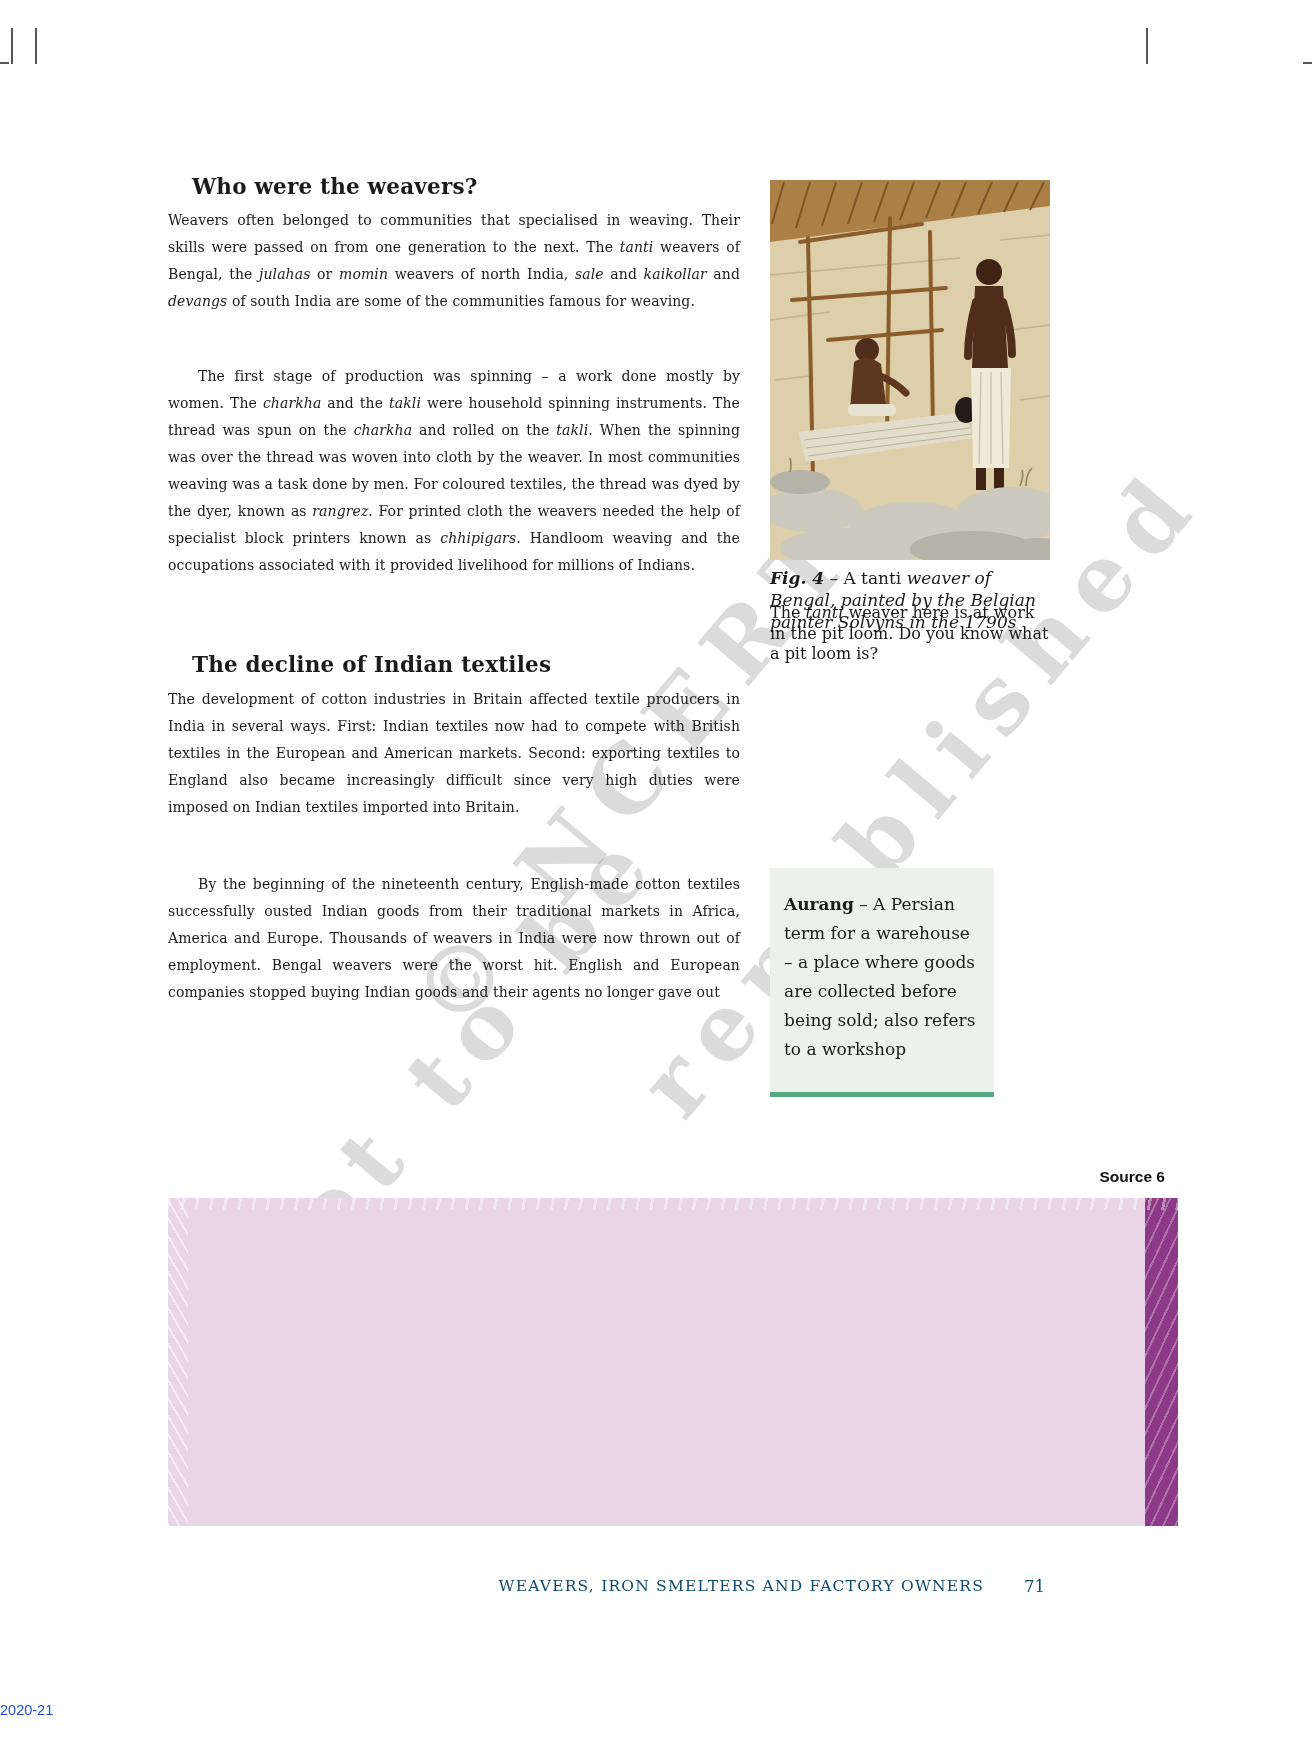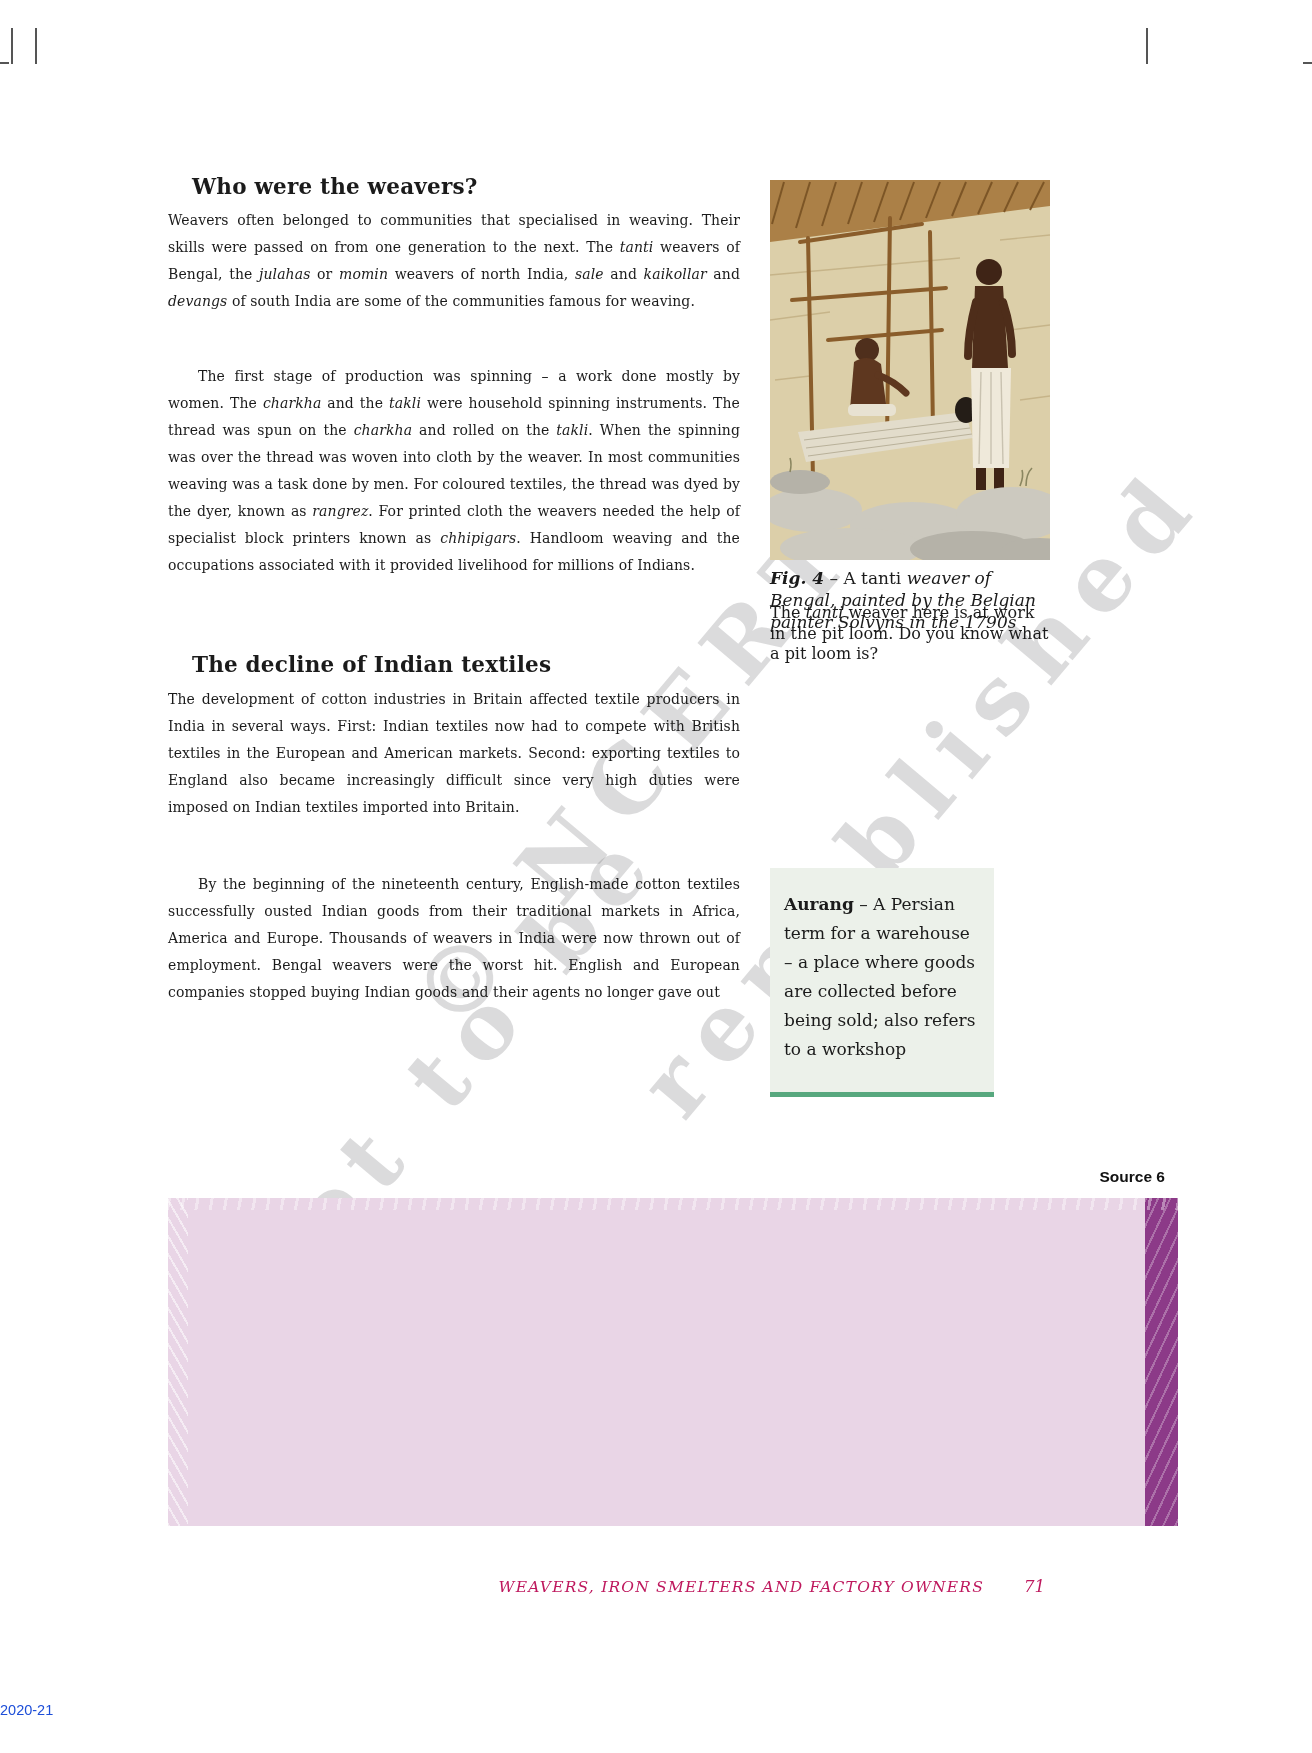--- a/index.html
+++ b/index.html
@@ -42,22 +42,22 @@
                 font-family:"Liberation Serif",serif;color:#241a29;}
   .srcrule{height:0;border-top:1.6px solid #2a2230;margin:0;}
   .srctitle{font-size:27px;margin:7px 0 9px 0;letter-spacing:.4px;}
   .srcintro{position:absolute;left:186px;top:1301px;width:862px;
             font-family:"Liberation Serif",serif;font-size:20px;color:#271d2c;}
   .srcbody{position:absolute;left:200px;top:1337px;width:842px;text-align:justify;
            font-family:"Liberation Serif",serif;font-size:19.5px;line-height:25.8px;color:#271d2c;}
   .srcattr{position:absolute;left:212px;top:1476px;width:830px;text-align:right;
            font-family:"Liberation Serif",serif;font-style:italic;font-size:18.5px;color:#271d2c;}
   
-  .footer{position:absolute;top:1577px;right:267px;display:flex;align-items:flex-end;gap:28px;
-          font-size:15.5px;letter-spacing:1.2px;color:#be185d;font-style:italic;}
+  .footer{position:absolute;top:1577px;right:267px;display:flex;align-items:flex-start;gap:28px;
+          font-size:15.5px;letter-spacing:1.2px;color:#0c4a6e;}
   .footer .pagenum{font-size:16.5px;letter-spacing:0;margin-left:12px;}
   .yearmark{position:absolute;left:0;top:1702px;width:100%;text-align:left;
             font-family:"Liberation Sans",sans-serif;font-size:14.5px;color:#1d4ed8;}
 </style>
 </head>
 <body>
 
 <div class="page">
 
   <div class="cropmark" style="left:11px;top:28px;width:1.5px;height:36px;"></div>

